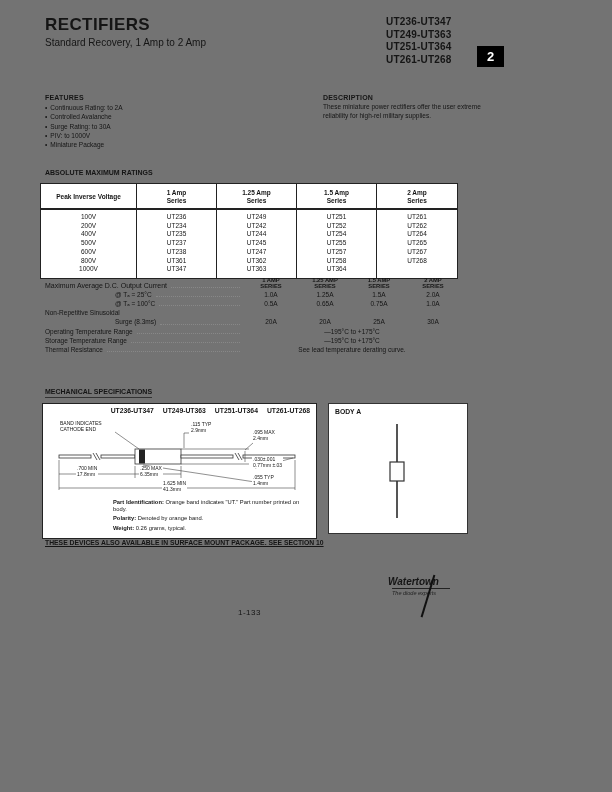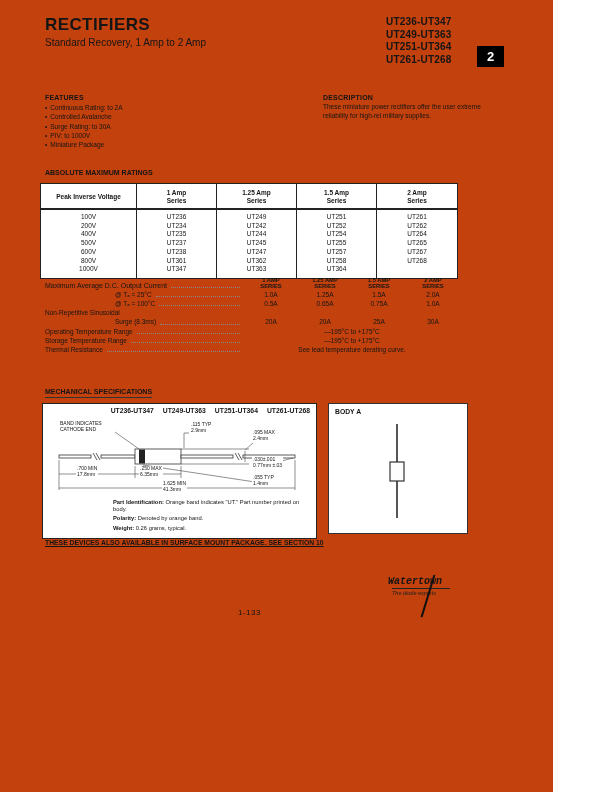--- a/index.html
+++ b/index.html
@@ -1,17 +1,17 @@
 <!DOCTYPE html>
 <html><head>
 <meta charset="utf-8">
 <style>
   html,body { margin:0; padding:0; background:#fff; }
   .page {
-    position:relative; width:553px; height:792px; background:#c2410c;
+    position:relative; width:612px; height:792px; background:#737373;
     font-family:"Liberation Sans", sans-serif; color:#151515; overflow:hidden;
   }
   .ml { white-space:pre-line; }
 
   
   .h-title { position:absolute; left:45px; top:15px; font-size:17px; font-weight:bold; letter-spacing:.4px; }
   .h-sub   { position:absolute; left:45px; top:37px; font-size:10px; }
   .part-ranges { position:absolute; left:386px; top:16px; font-size:10px; line-height:12.5px; font-weight:bold; letter-spacing:.2px; }
   .section-tab { position:absolute; left:477px; top:46px; width:27px; height:21px; background:#000; color:#fff;
     font-size:13px; font-weight:bold; display:flex; align-items:center; justify-content:center; }
@@ -74,21 +74,21 @@
   .mech-right { position:absolute; left:328px; top:403px; width:138px; height:129px; border:1px solid #333; background:#fff; }
   .body-label { position:absolute; left:6px; top:4px; font-size:6.8px; font-weight:bold; }
   .vdiode-svg { position:absolute; left:0; top:12px; }
 
   .avail-note { position:absolute; left:45px; top:539px; font-size:6.8px; font-weight:bold; text-decoration:underline; }
 
   
   .footer { position:absolute; left:341px; top:578px; width:175px; }
   .company { font-size:17.5px; font-weight:bold; font-style:italic; letter-spacing:-.3px; }
   .slash { position:absolute; left:86px; top:-4px; width:1.5px; height:44px; background:#111; transform:rotate(17deg); }
-  .division { margin-left:47px; margin-top:-2px; font-size:10px; font-weight:bold; font-style:italic;font-family:Liberation Mono, monospace; }
+  .division { margin-left:47px; margin-top:-2px; font-size:10px; font-weight:bold; font-style:italic; }
   .tagline { margin-left:51px; margin-top:1px; font-size:5.5px; font-style:italic; border-top:1px solid #222;
     padding-top:1px; width:58px; color:#222; }
   .page-num { position:absolute; left:238px; top:608px; font-size:8px; letter-spacing:.5px; }
 </style>
 </head>
 <body>
 
 <div class="page">
 
   <div class="h-title">RECTIFIERS</div>

